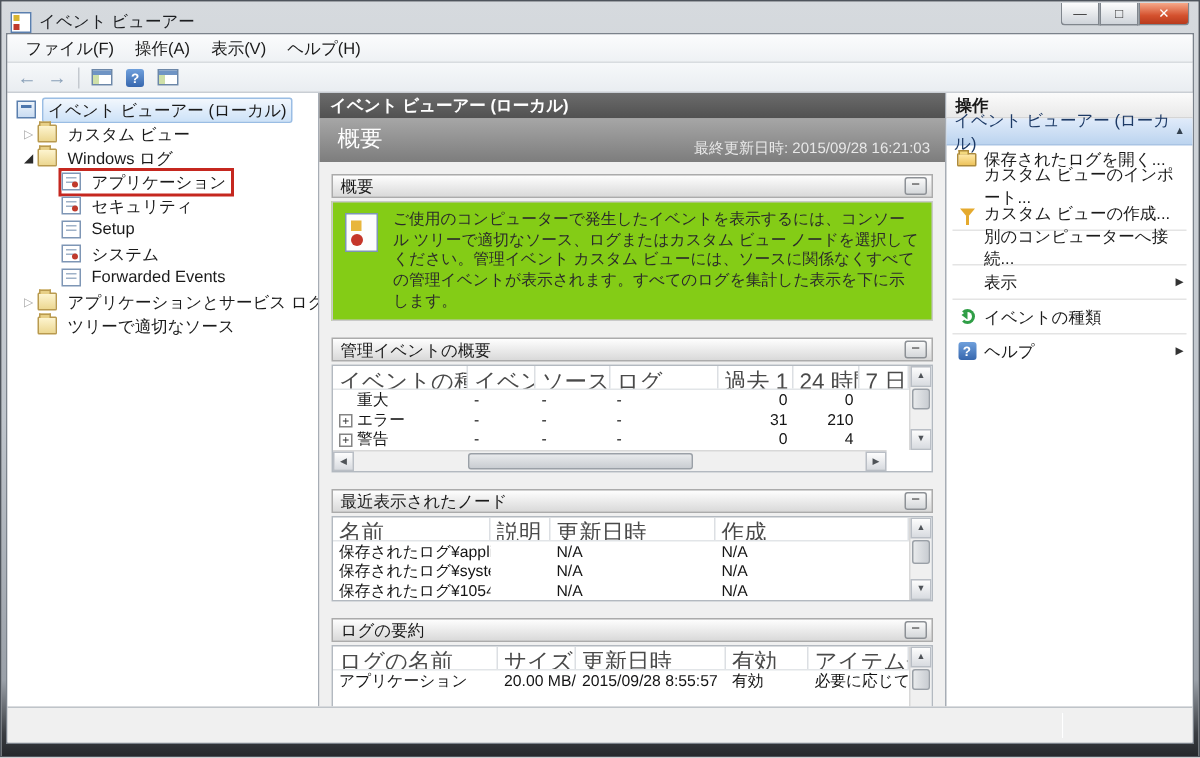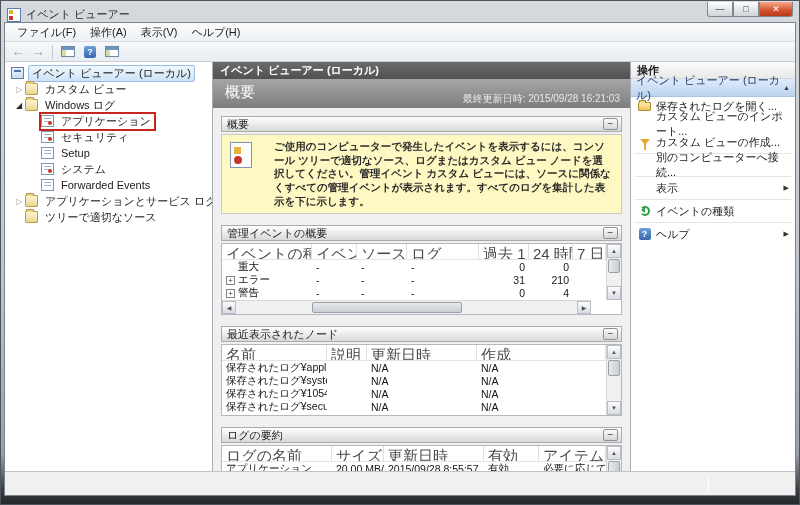--- a/index.html
+++ b/index.html
@@ -62,21 +62,21 @@
   .banner { height:29px; background:linear-gradient(180deg,#a6a6a6,#7d7d7d); position:relative; flex:none; }
   .banner-title { position:absolute; left:12px; top:4px; font-size:15px; color:#fdfdfd; }
   .banner-updated { position:absolute; right:10px; bottom:2px; font-size:10px; color:#e8e8e8; }
   .center-body { flex:1; padding:8px 8px 0 8px; overflow:hidden; }
 
   .section { margin-bottom:11px; }
   .sec-header { height:16px; background:linear-gradient(180deg,#fefefe,#d9d9d9); border:1px solid #ababab; display:flex; align-items:center; justify-content:space-between; padding:0 3px 0 5px; }
   .sec-title { color:#1a1a1a; }
   .collapse-btn { width:15px; height:12px; border:1px solid #8d9196; border-radius:2px; background:linear-gradient(180deg,#fafafa,#d4d7da); font-size:10px; line-height:9px; text-align:center; color:#333; }
 
-  .overview-box { margin-top:2px; background:#fef9c3; border:1px solid #c9c9c9; padding:5px 8px 5px 8px; display:flex; gap:22px; min-height:46px;font-weight:bold; }
+  .overview-box { margin-top:2px; background:#84cc16; border:1px solid #c9c9c9; padding:5px 8px 5px 8px; display:flex; gap:10px; min-height:46px; }
   .ov-icon { width:22px; height:26px; flex:none; background:#fdfdfd; border:1px solid #7e96b5; position:relative; margin-top:2px; }
   .ov-icon::before { content:""; position:absolute; left:3px; top:4px; width:7px; height:7px; background:#e8b63c; }
   .ov-icon::after { content:""; position:absolute; left:3px; bottom:3px; width:8px; height:8px; background:#c5362a; border-radius:50%; }
   .ov-text { color:#2b2b2b; font-size:10.5px; line-height:1.3; }
 
   
   .lv { margin-top:2px; background:#fff; border:1px solid #b3b9c0; position:relative; overflow:hidden; }
   .lv-inner { position:absolute; left:0; top:0; right:15px; bottom:0; overflow:hidden; }
   .lv-head { display:grid; height:16px; border-bottom:1px solid #e2e5e8; }
   .hcell { border-right:1px solid #dcdfe3; padding:1px 4px; color:#4a4a4a; font-size:15px; white-space:nowrap; overflow:hidden; }
@@ -284,21 +284,21 @@
                 <div class="sb-btn bottom">▼</div>
               </div>
             </div>
           </div>
 
           <div class="section">
             <div class="sec-header">
               <span class="sec-title">最近表示されたノード</span>
               <span class="collapse-btn">−</span>
             </div>
-            <div class="lv" style="height:72px">
+            <div class="lv" style="height:57px">
               <div class="lv-inner">
                 <div class="lv-head t-recent">
                   <div class="hcell">名前</div>
                   <div class="hcell">説明</div>
                   <div class="hcell">更新日時</div>
                   <div class="hcell">作成</div>
                 </div>
                 <div class="lv-row t-recent">
                   <div class="cell">保存されたログ¥application</div>
                   <div class="cell"></div>

